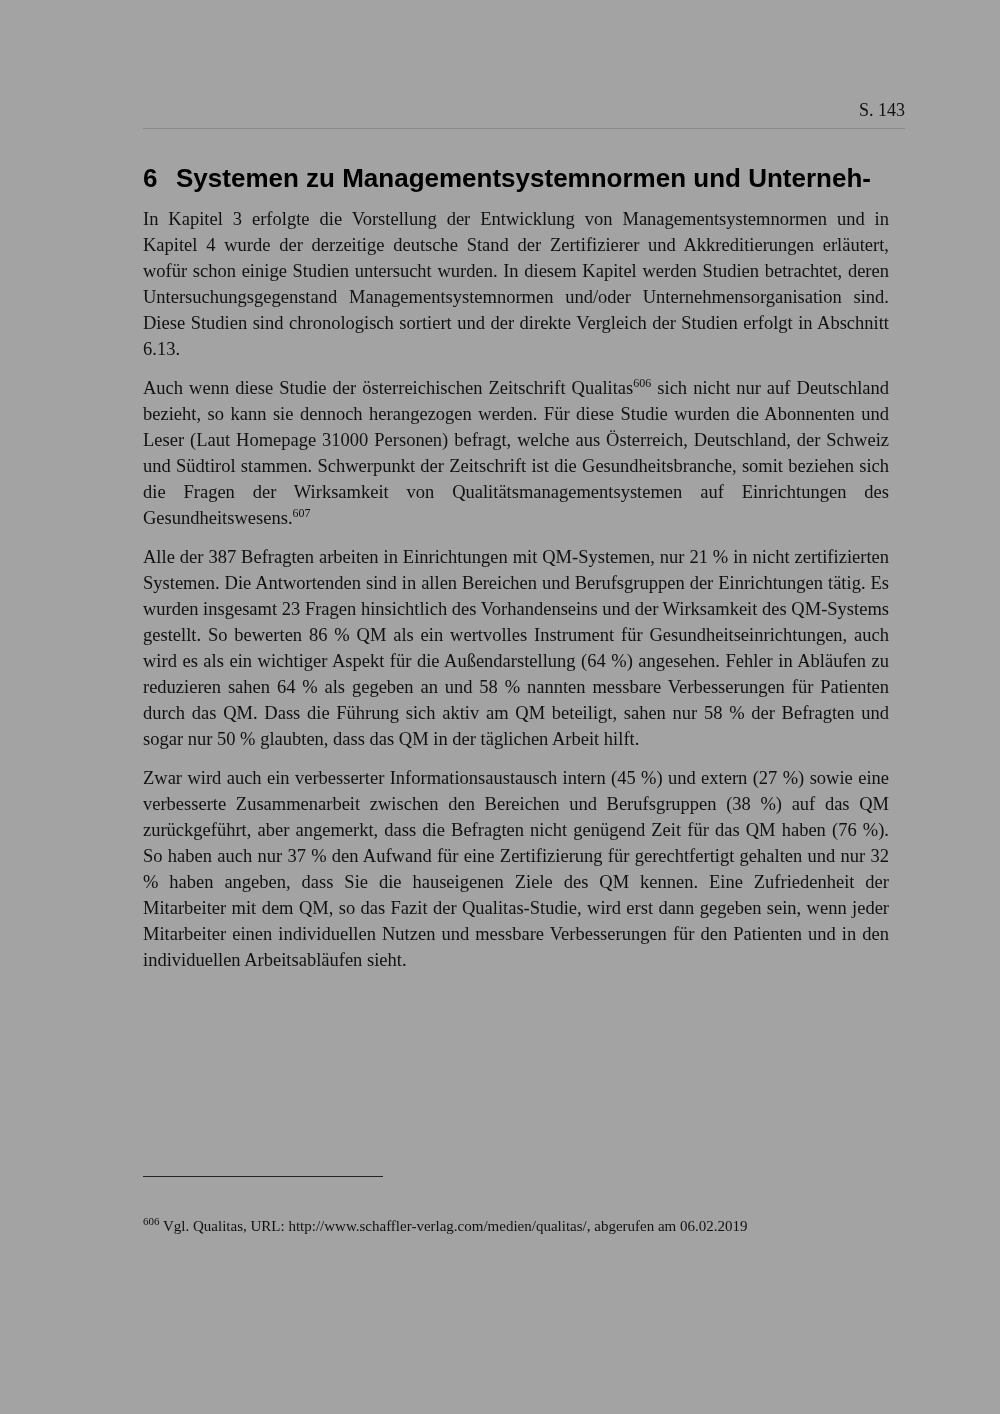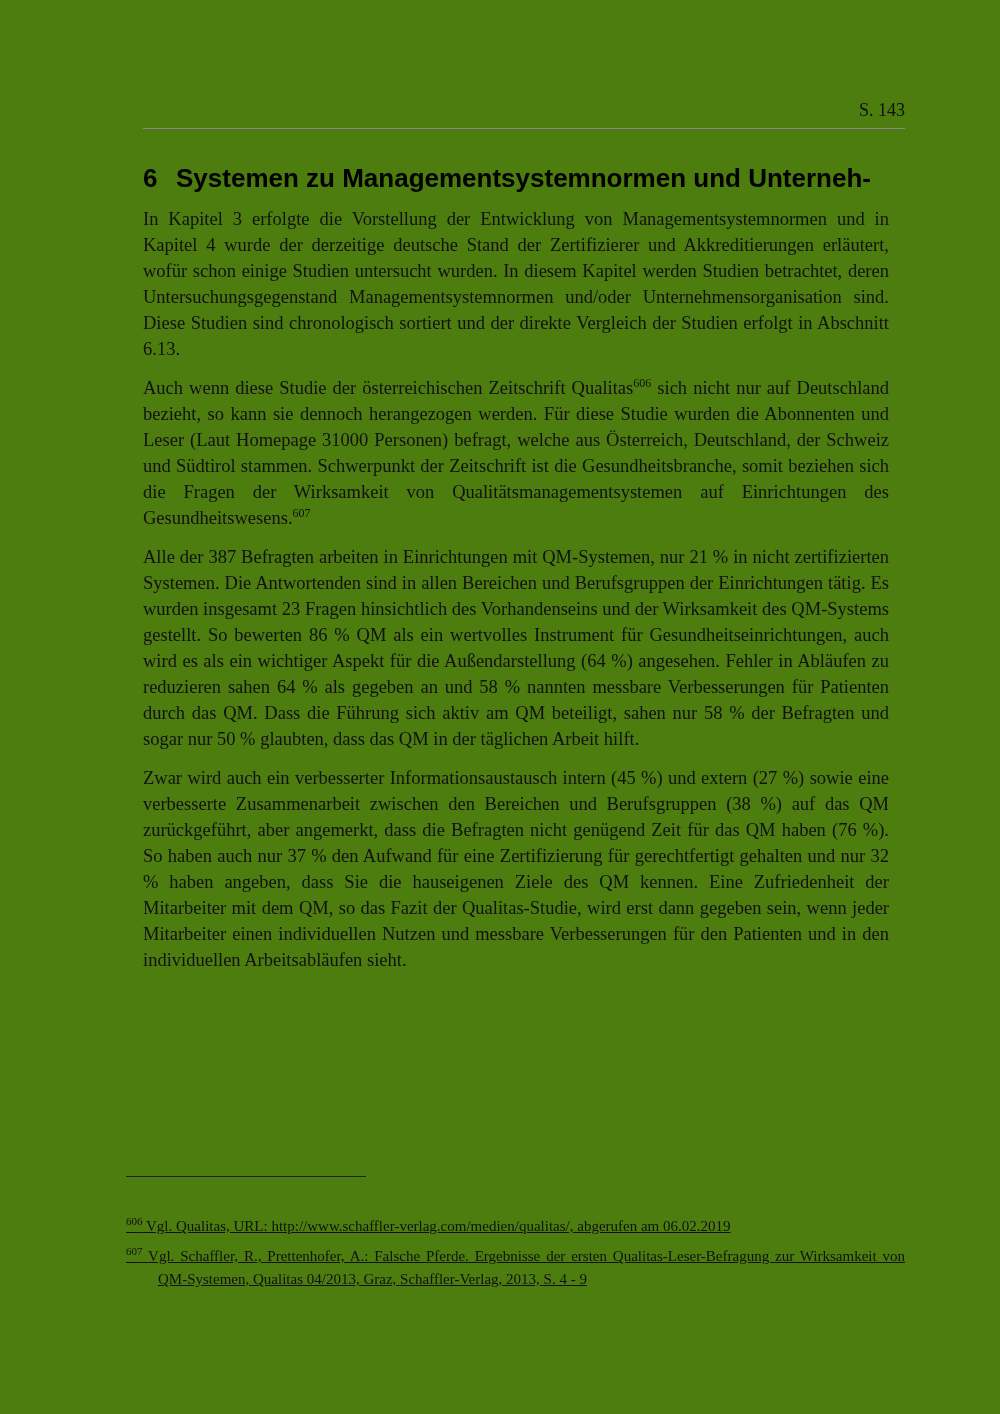--- a/index.html
+++ b/index.html
@@ -2,21 +2,21 @@
 <html><head>
 <meta charset="utf-8">
 <style>
   * { box-sizing: border-box; }
   html, body { margin: 0; padding: 0; background: #ffffff; }
   .page {
     position: relative;
     width: 1000px;
     height: 1414px;
     margin: 0 auto;
-    background: #4d7c0f;
+    background: #a3a3a3;
     color: #111;
     font-family: "Liberation Serif", "DejaVu Serif", serif;
     overflow: hidden;
   }
   .content {
     padding: 100px 95px 0 143px;
   }
   .page-header {
     text-align: right;
     font-size: 18px;
@@ -57,24 +57,23 @@
     flex: none;
     width: 62px;
   }
   sup.fn-ref {
     font-size: 12px;
     line-height: 0;
     vertical-align: super;
   }
   .footnotes {
     position: absolute;
-    left: 126px;
+    left: 143px;
     right: 95px;
     top: 1176px;
-    text-decoration: underline;
   }
   .fn-rule {
     width: 240px;
     height: 0;
     border-top: 1px solid #222;
     margin-bottom: 38px;
   }
   .footnote {
     font-size: 15px;
     line-height: 23px;
@@ -115,15 +114,14 @@
 
     <p class="body-para">Alle der 387 Befragten arbeiten in Einrichtungen mit QM-Systemen, nur 21 % in nicht zertifizierten Systemen. Die Antwortenden sind in allen Bereichen und Berufsgruppen der Einrichtungen tätig. Es wurden insgesamt 23 Fragen hinsichtlich des Vorhandenseins und der Wirksamkeit des QM-Systems gestellt. So bewerten 86 % QM als ein wertvolles Instrument für Gesundheitseinrichtungen, auch wird es als ein wichtiger Aspekt für die Außendarstellung (64 %) angesehen. Fehler in Abläufen zu reduzieren sahen 64 % als gegeben an und 58 % nannten messbare Verbesserungen für Patienten durch das QM. Dass die Führung sich aktiv am QM beteiligt, sahen nur 58 % der Befragten und sogar nur 50 % glaubten, dass das QM in der täglichen Arbeit hilft.</p>
 
     <p class="body-para">Zwar wird auch ein verbesserter Informationsaustausch intern (45 %) und extern (27 %) sowie eine verbesserte Zusammenarbeit zwischen den Bereichen und Berufsgruppen (38 %) auf das QM zurückgeführt, aber angemerkt, dass die Befragten nicht genügend Zeit für das QM haben (76 %). So haben auch nur 37 % den Aufwand für eine Zertifizierung für gerechtfertigt gehalten und nur 32 % haben angeben, dass Sie die hauseigenen Ziele des QM kennen. Eine Zufriedenheit der Mitarbeiter mit dem QM, so das Fazit der Qualitas-Studie, wird erst dann gegeben sein, wenn jeder Mitarbeiter einen individuellen Nutzen und messbare Verbesserungen für den Patienten und in den individuellen Arbeitsabläufen sieht.</p>
 
   </div>
 
   <div class="footnotes">
     <div class="fn-rule"></div>
     <div class="footnote"><sup class="fn-marker">606</sup><span> Vgl. Qualitas, URL: http://www.schaffler-verlag.com/medien/qualitas/, abgerufen am 06.02.2019</span></div>
-    <div class="footnote hanging"><sup class="fn-marker">607</sup><span> Vgl. Schaffler, R., Prettenhofer, A.: Falsche Pferde. Ergebnisse der ersten Qualitas-Leser-Befragung zur Wirksamkeit von QM-Systemen, Qualitas 04/2013, Graz, Schaffler-Verlag, 2013, S. 4 - 9</span></div>
   </div>
 </div>
 
 </body></html>

